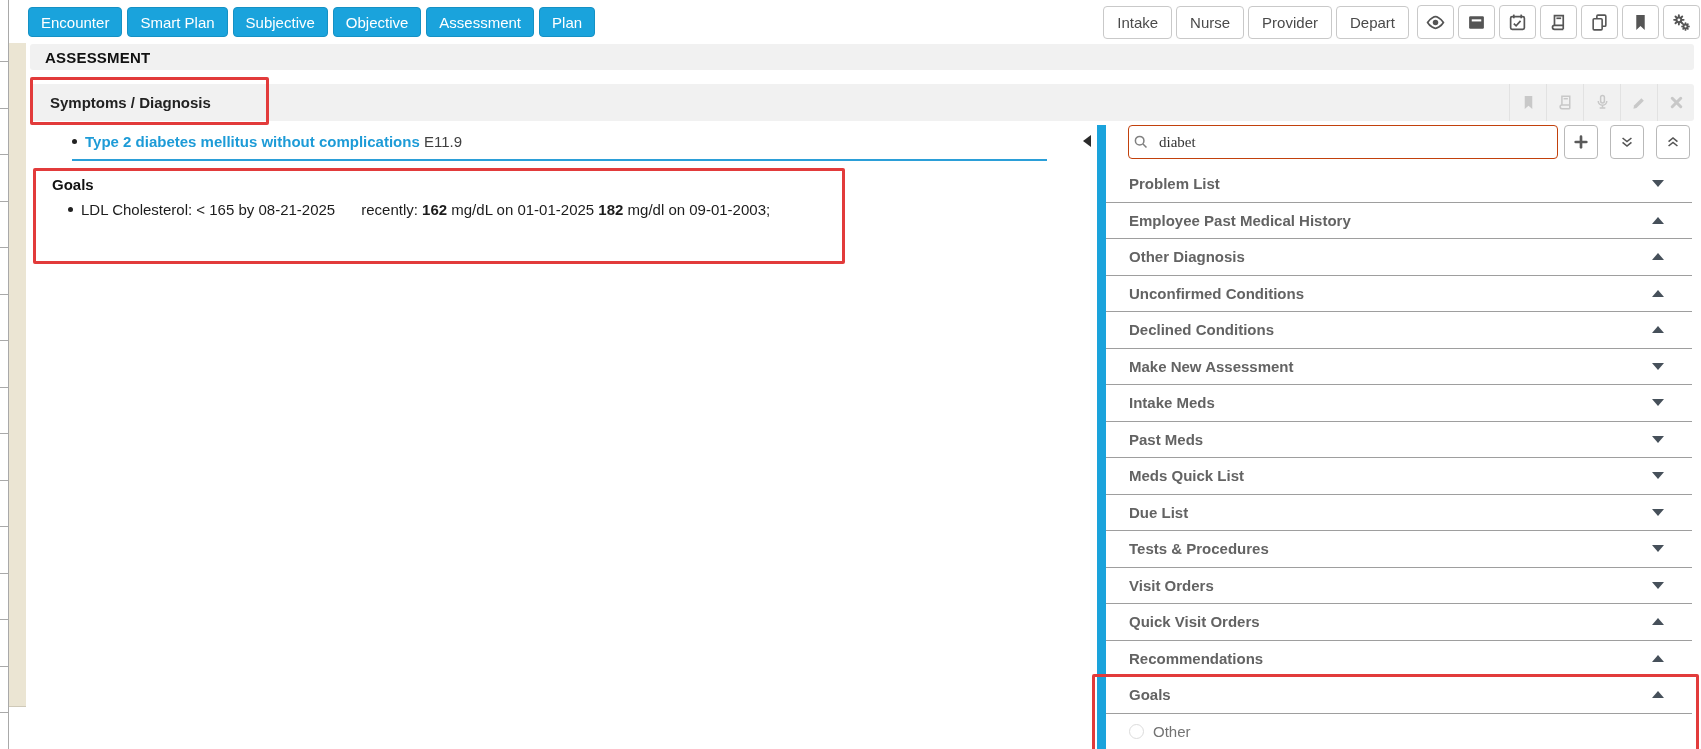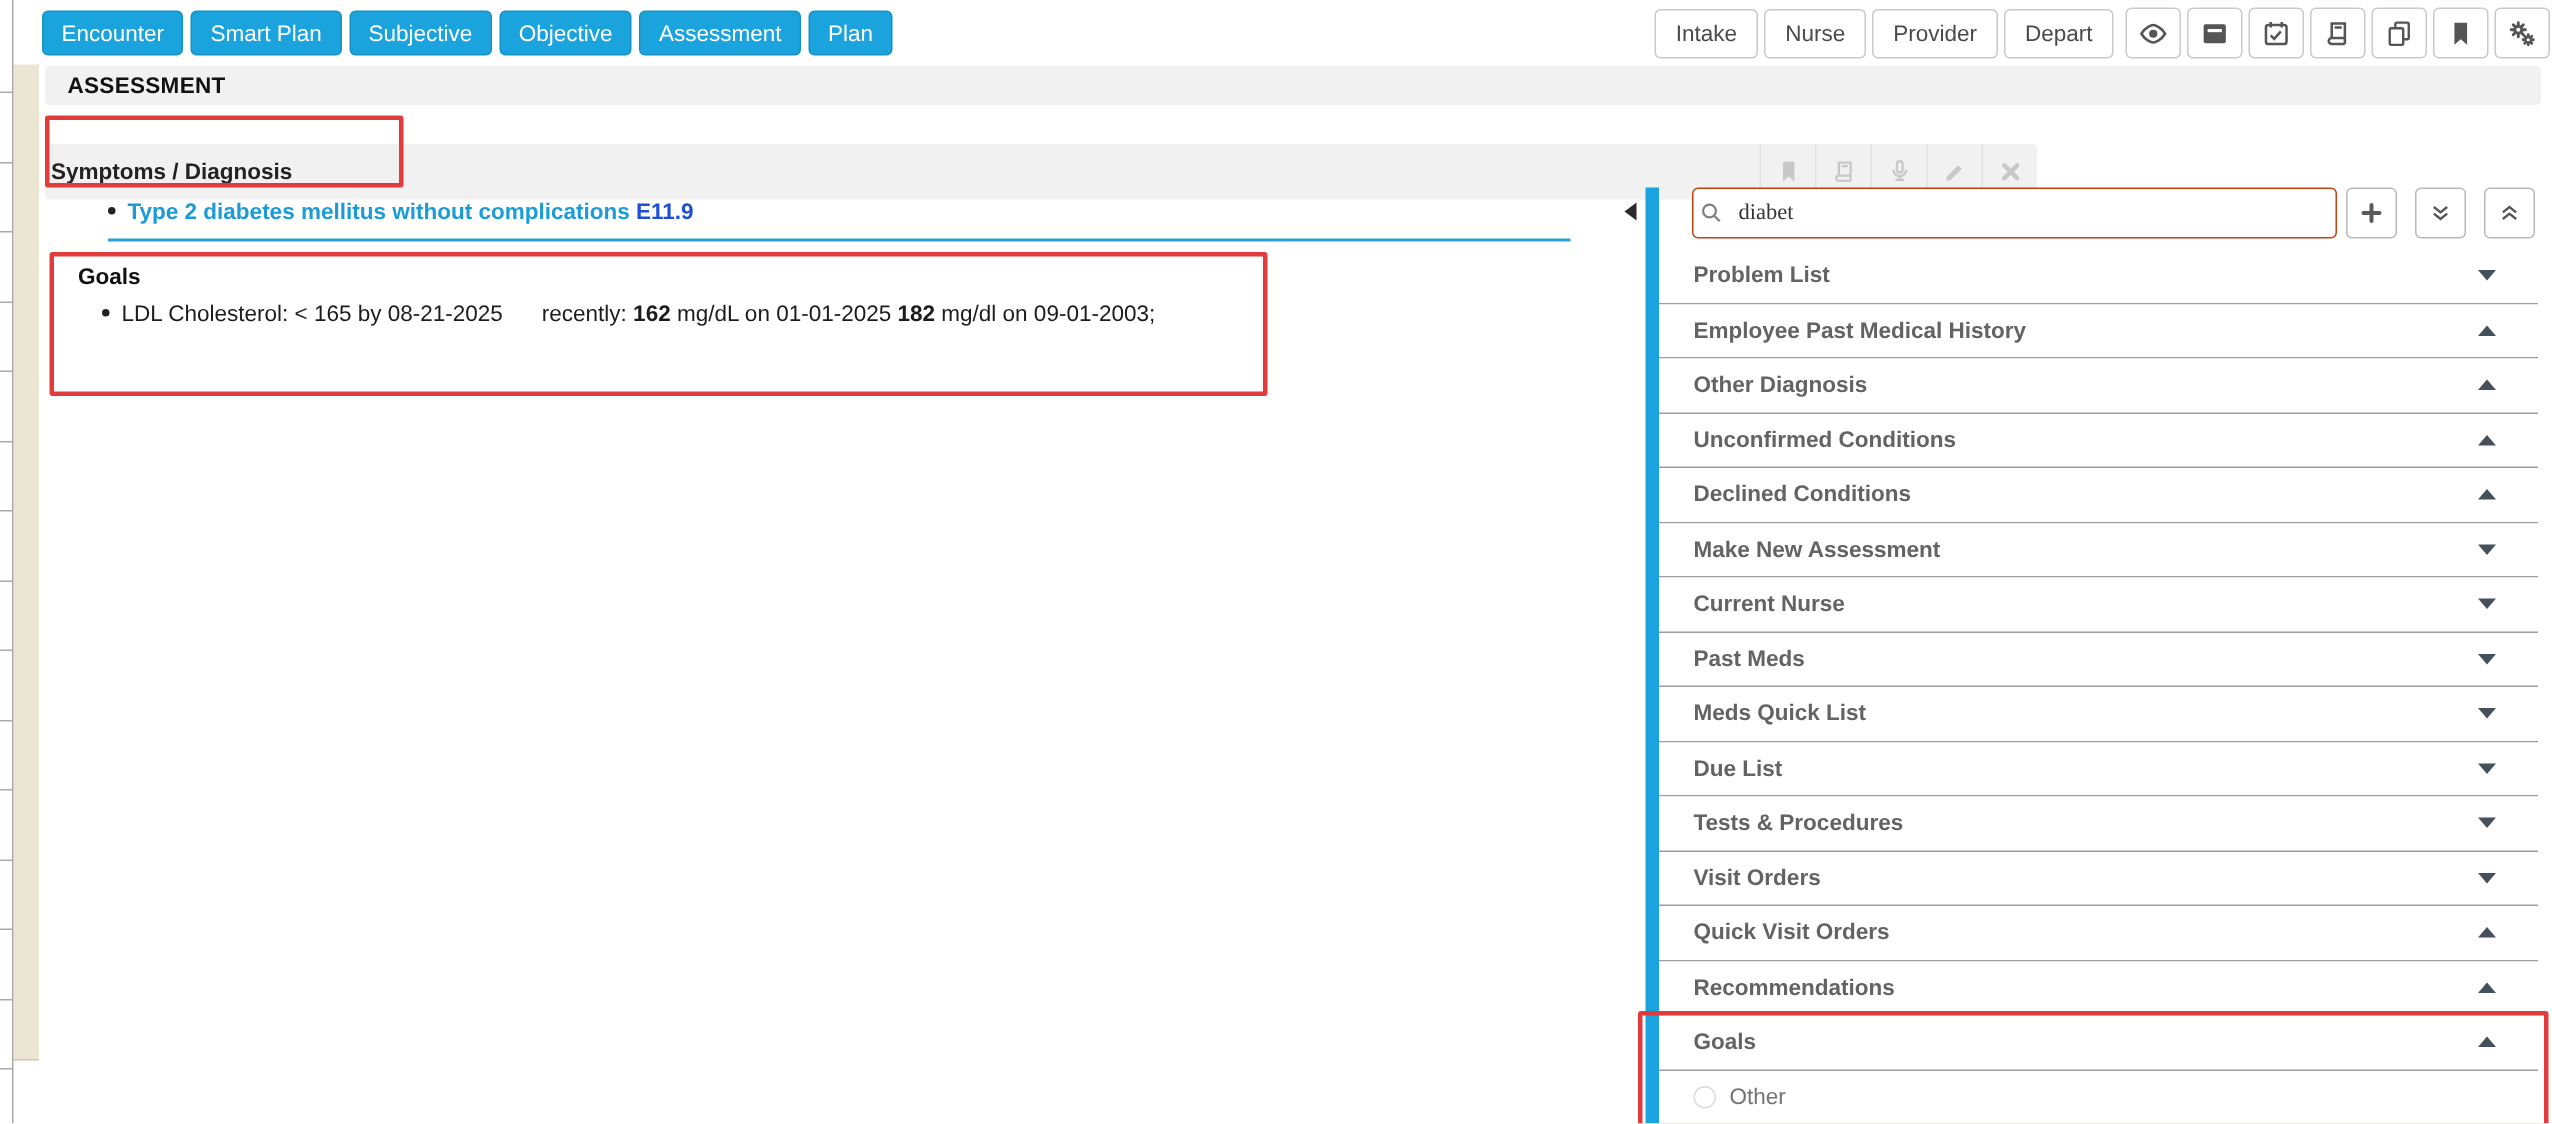--- a/index.html
+++ b/index.html
@@ -19,31 +19,31 @@
   .right-group{position:absolute;top:5px;right:1px;display:flex;gap:8px;align-items:center;}
   .stage-btn{background:#fff;border:1px solid #c9c9c9;border-radius:4px;height:33px;padding:0 13px;
              font-size:15px;color:#4a4a4a;font-family:inherit;cursor:pointer;}
   .tool-icon-btn{background:#fff;border:1px solid #c9c9c9;border-radius:4px;height:34px;width:37px;
                  display:flex;align-items:center;justify-content:center;padding:0;cursor:pointer;}
 
   
   .assessment-bar{position:absolute;left:30px;top:44px;width:1664px;height:26px;background:var(--section_bar_gray,#f1f1f1);
                   border-radius:3px;display:flex;align-items:center;padding-left:15px;box-sizing:border-box;
                   font-weight:bold;font-size:15px;color:#111;letter-spacing:.2px;}
-  .symptoms-bar{position:absolute;left:30px;top:96px;width:1328px;height:37px;background:var(--section_bar_gray,#f1f1f1);
-                border-radius:3px;display:flex;align-items:center;box-sizing:border-box;padding-left:4px;}
+  .symptoms-bar{position:absolute;left:30px;top:84px;width:1664px;height:37px;background:var(--section_bar_gray,#f1f1f1);
+                border-radius:3px;display:flex;align-items:center;box-sizing:border-box;padding-left:20px;}
   .symptoms-title{font-weight:bold;font-size:15px;color:#222;}
   #bar-icons{margin-left:auto;display:flex;height:100%;}
   .bar-icon{width:36px;display:flex;align-items:center;justify-content:center;border-left:1px solid #e2e2e2;cursor:pointer;}
 
   
   .diag-row{position:absolute;left:72px;top:133px;font-size:15px;white-space:nowrap;}
   .bullet{display:inline-block;width:5px;height:5px;border-radius:50%;background:#222;margin:0 8px 3px 0;vertical-align:middle;}
   .diag-link{color:var(--diagnosis_link_blue,#1d9bd7);font-weight:bold;cursor:pointer;}
-  .diag-code{color:#1d4ed8;font-weight:bold;}
+  .diag-code{color:#404040;}
   .diag-underline{position:absolute;left:72px;top:159px;width:975px;border-top:2px solid #2b9fd8;}
   .goals-title{position:absolute;left:52px;top:176px;font-weight:bold;font-size:15px;color:#111;}
   .goal-row{position:absolute;left:68px;top:201px;font-size:15px;color:#1c1c1c;white-space:nowrap;}
   .goal-gap{display:inline-block;width:26px;}
 
   
   .red-box{position:absolute;border:3px solid var(--annotation_red,#e23b3b);border-radius:2px;z-index:40;pointer-events:none;}
   #red-symptoms{left:30px;top:77px;width:233px;height:42px;}
   #red-goals{left:33px;top:168px;width:806px;height:90px;}
   #red-sidebar-goals{left:1092px;top:674px;width:601px;height:72px;}
@@ -303,21 +303,21 @@
       </div>
       <div class="side-row">
         <span class="side-label">Declined Conditions</span>
         <span class="tri tri-up"></span>
       </div>
       <div class="side-row">
         <span class="side-label">Make New Assessment</span>
         <span class="tri tri-down"></span>
       </div>
       <div class="side-row">
-        <span class="side-label">Current Nurse</span>
+        <span class="side-label">Intake Meds</span>
         <span class="tri tri-down"></span>
       </div>
       <div class="side-row">
         <span class="side-label">Past Meds</span>
         <span class="tri tri-down"></span>
       </div>
       <div class="side-row">
         <span class="side-label">Meds Quick List</span>
         <span class="tri tri-down"></span>
       </div>

